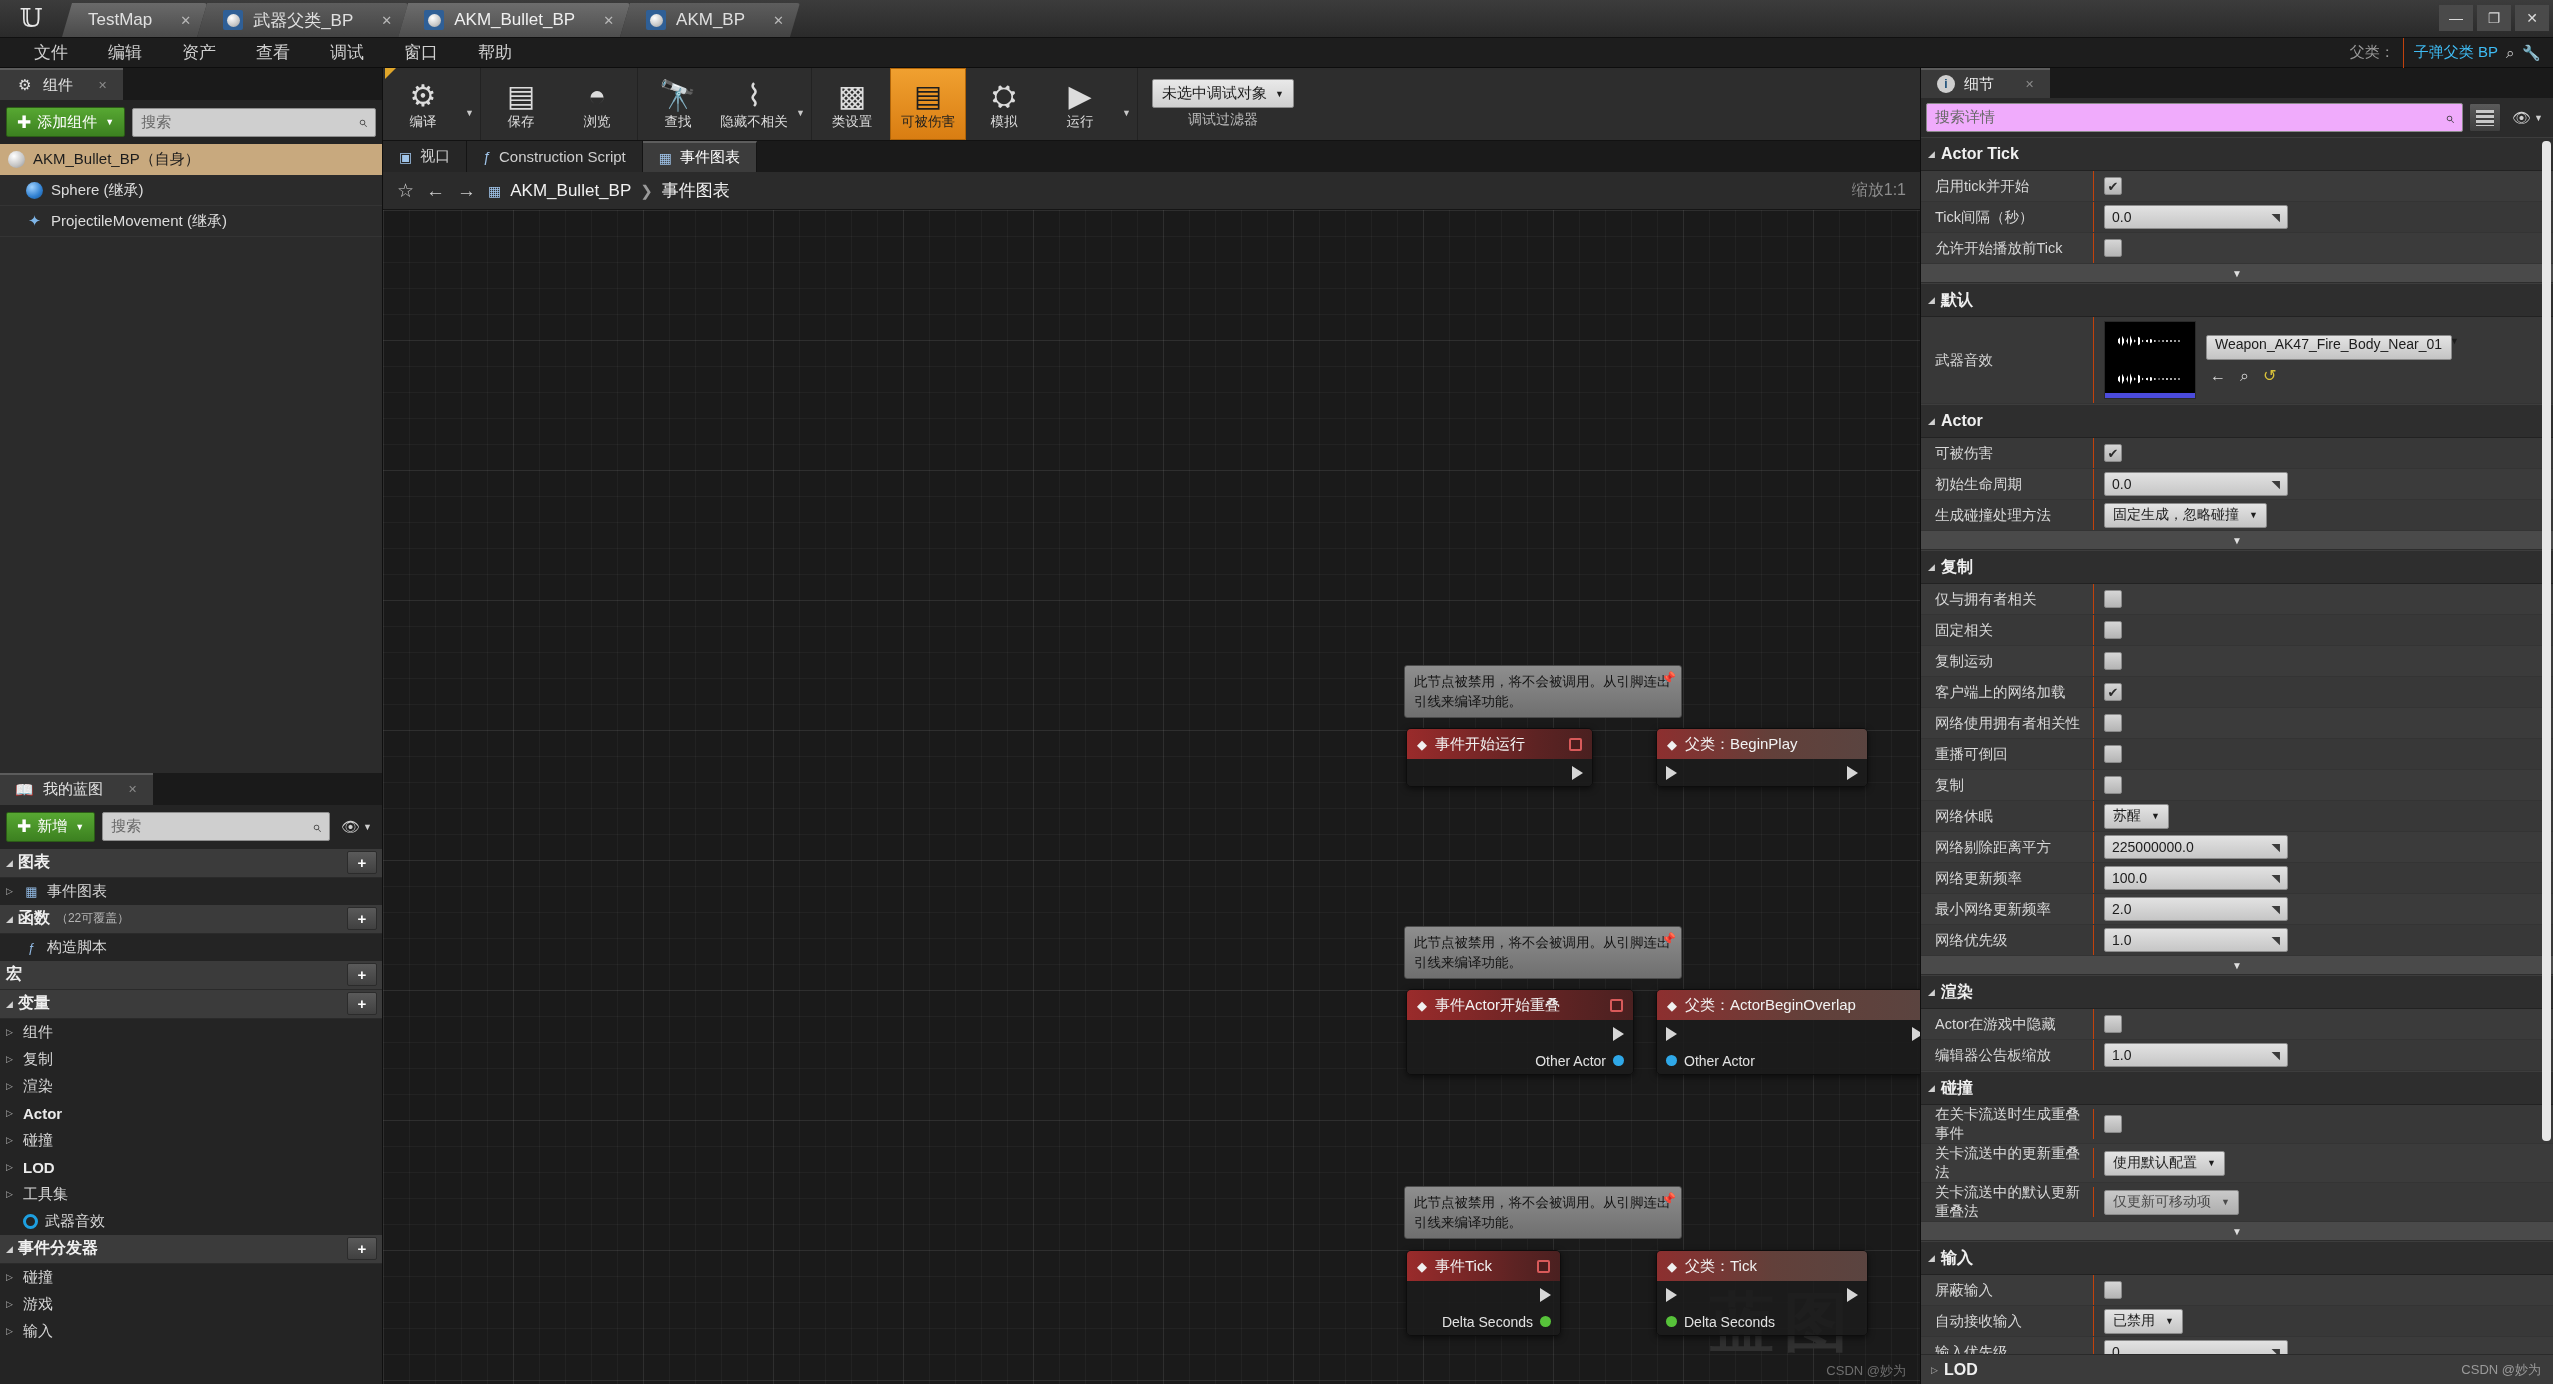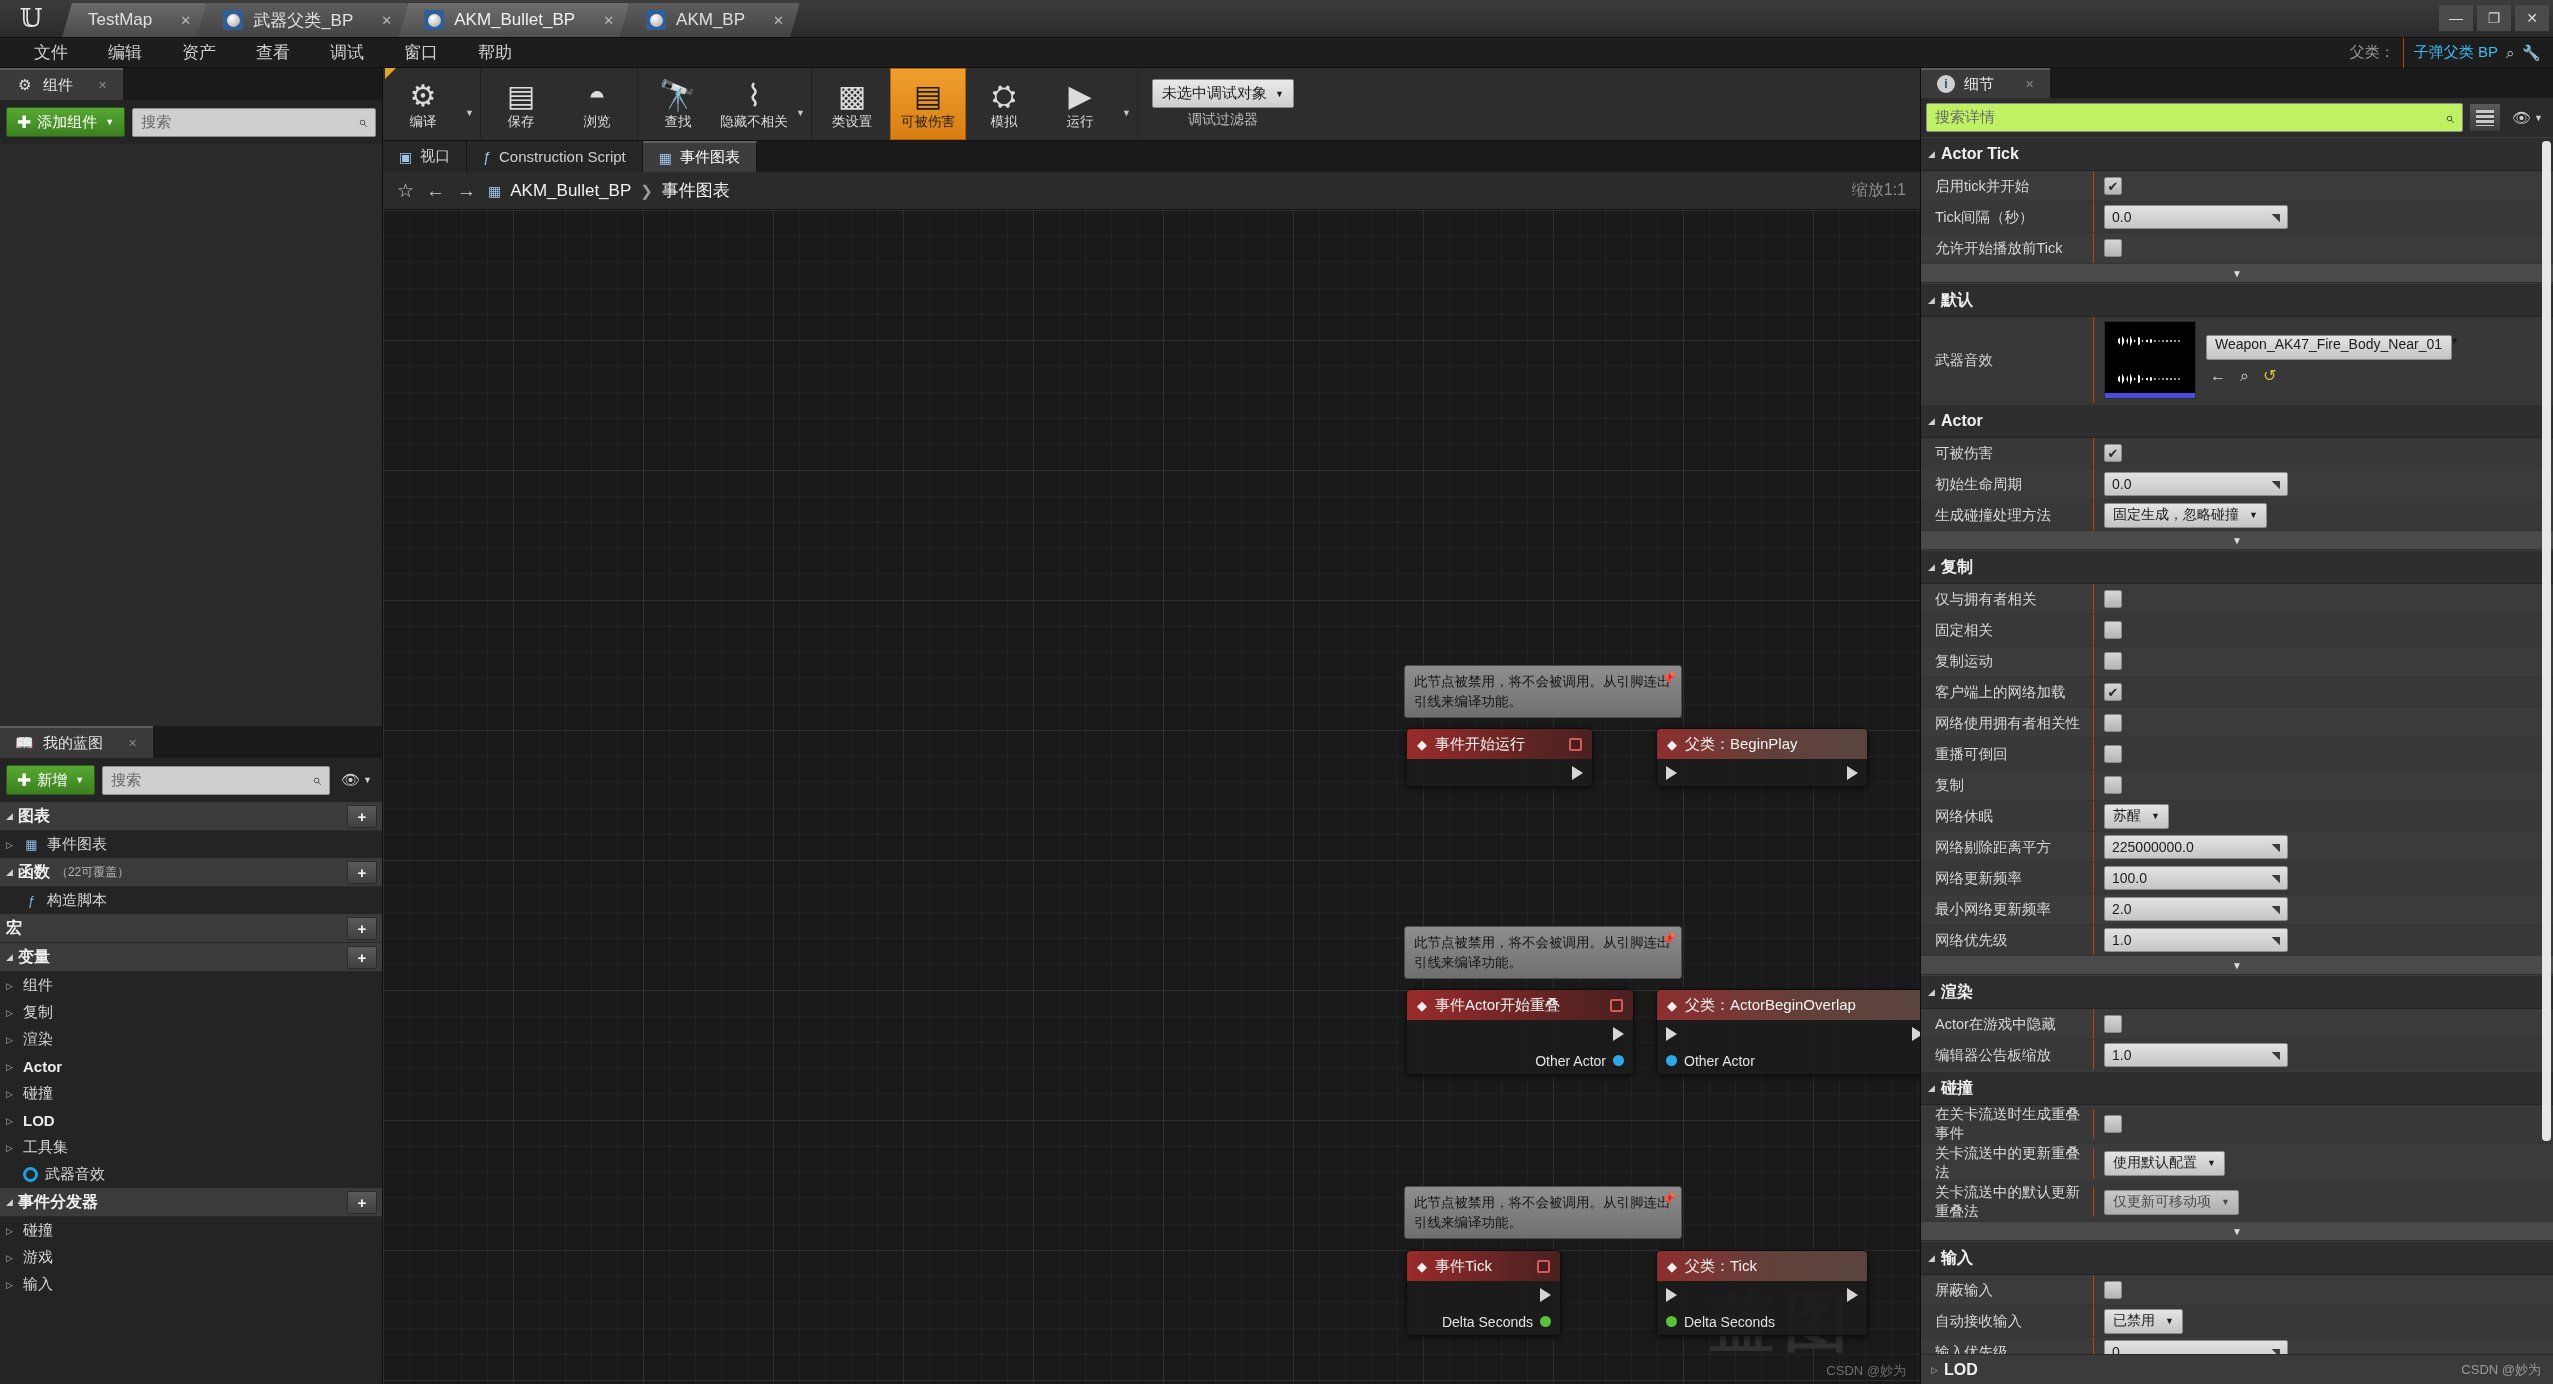--- a/index.html
+++ b/index.html
@@ -230,21 +230,21 @@
   .rightcol{width:633px;flex:none;display:flex;flex-direction:column;background:#262626;border-left:1px solid #0f0f0f;}
   .det-tabs{height:30px;background:#1a1a1a;display:flex;align-items:flex-end;}
   .det-tab{height:30px;display:flex;align-items:center;gap:9px;padding:0 16px;background:#3a3a3a;
            font-size:15px;color:#eaeaea;border-top:2px solid #5c5c5c;}
   .det-tab .ic{width:18px;height:18px;border-radius:50%;background:#cfcfcf;color:#1b4e78;
     display:flex;align-items:center;justify-content:center;font-size:12px;font-weight:bold;}
   .det-tab .xc{font-size:11px;color:#8a8a8a;margin-left:22px;}
 
   .det-search{display:flex;align-items:center;gap:6px;padding:5px 5px;background:#2b2b2b;}
   .det-search .sb{
-    flex:1;height:29px;background:#bef264;border:1px solid #8a8a8a;border-radius:2px;
+    flex:1;height:29px;background:#f0abfc;border:1px solid #8a8a8a;border-radius:2px;
     display:flex;align-items:center;padding:12px 8px;font-size:15px;color:#6a6a6a;
   }
   .det-search .sb .mag{margin-left:auto;color:#333;font-size:16px;transform:scaleX(-1);}
   .gridbtn{width:32px;height:29px;background:linear-gradient(#5a5a5a,#3e3e3e);border:1px solid #2a2a2a;
     border-radius:2px;display:flex;align-items:center;justify-content:center;}
   .gridbtn .g{width:18px;height:16px;background:
       repeating-linear-gradient(#c8c8c8 0 3px, #3e3e3e 3px 5px);}
   .eyewrap{display:flex;align-items:center;gap:3px;color:#d0d0d0;font-size:15px;padding:0 5px;}
 
   .det-scroll{flex:1;overflow:hidden;position:relative;background:#383838;}
@@ -376,20 +376,34 @@
           <span class="plus">✚</span>
           <span>添加组件</span>
           <span class="caret">▼</span>
         </div>
         <div class="searchbox">
           <span class="sph">搜索</span>
           <span class="mag">⌕</span>
         </div>
       </div>
 
+      <div class="comp-list" id="complist">
+          <div class="comp-row selected">
+            <span class="comp-ico ico-white"></span>
+            <span>AKM_Bullet_BP（自身）</span>
+          </div>
+          <div class="comp-row child">
+            <span class="comp-ico ico-blue"></span>
+            <span>Sphere (继承)</span>
+          </div>
+          <div class="comp-row child">
+            <span class="comp-ico ico-proj">✦</span>
+            <span>ProjectileMovement (继承)</span>
+          </div>
+        </div>
       <div class="comp-fill" style="height:160px"></div>
 
       <div class="paneltabs">
         <div class="ptab">
           <span class="ic">📖</span>
           <span>我的蓝图</span>
           <span class="xc">✕</span>
         </div>
       </div>
 

